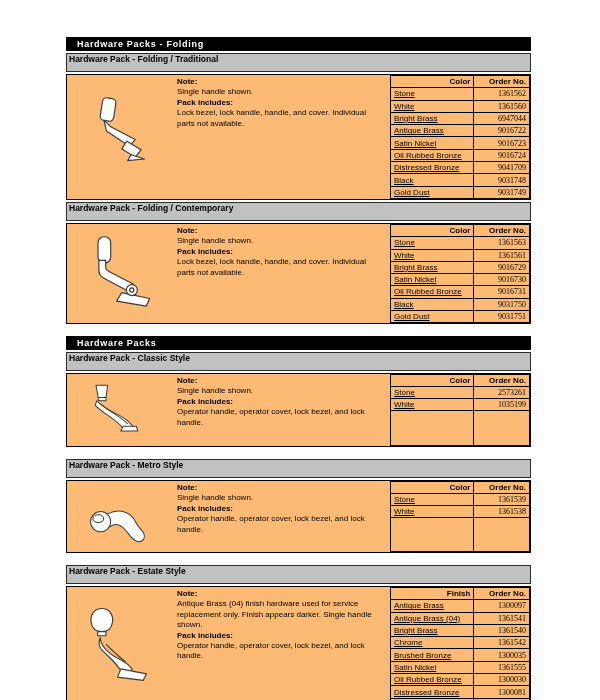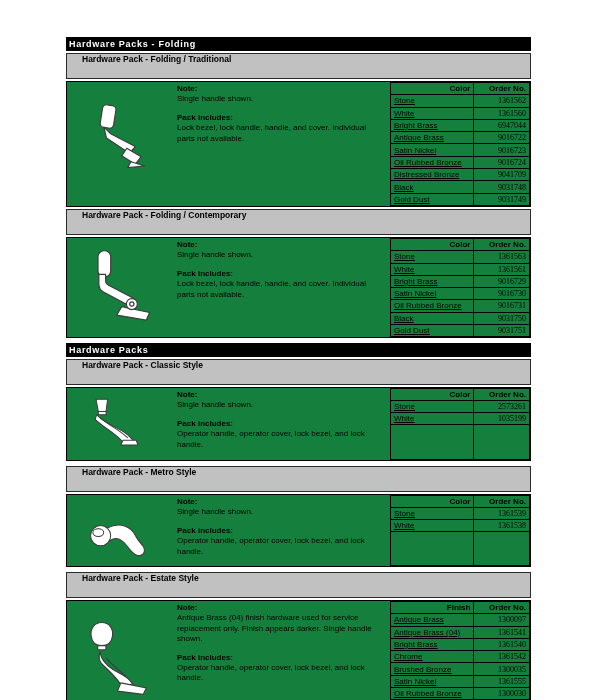--- a/index.html
+++ b/index.html
@@ -4,42 +4,42 @@
 <style>
   html,body{margin:0;padding:0;}
   body{
     width:600px;height:700px;background:#ffffff;
     font-family:"Liberation Sans", sans-serif;color:#000;
     position:relative;overflow:hidden;
   }
   .doc{position:absolute;left:66px;top:37px;width:465px;}
   .secbar{
     background:#000;color:#fff;font-weight:bold;font-size:9px;
-    letter-spacing:0.7px;height:14px;line-height:14px;padding-left:3px;
+    letter-spacing:0.7px;height:14px;line-height:14px;padding-left:11px;
     box-sizing:border-box;
   }
   .subbar{
     background:#c1c1c1;border:1px solid #2b2b2b;font-weight:bold;
-    font-size:8.5px;height:26px;line-height:11px;padding-left:15px;
+    font-size:8.5px;height:19px;line-height:11px;padding-left:2px;
     box-sizing:border-box;
   }
   .gap2{margin-top:2px;}
-  .gap3{margin-top:5px;}
-  .prow{display:flex;border:1px solid #000;box-sizing:border-box;background:#15803d;}
+  .gap3{margin-top:12px;}
+  .prow{display:flex;border:1px solid #000;box-sizing:border-box;background:#fdba74;}
   .h126{height:126px;}
   .h101{height:101px;}
   .h74{height:74px;}
   .h73{height:73px;}
   .img-cell{
     width:105px;min-width:105px;box-sizing:border-box;
     display:flex;align-items:center;justify-content:center;
   }
   .note-cell{flex:1;padding:2px 5px;font-size:8px;line-height:1.3;box-sizing:border-box;}
   .nb{font-weight:bold;}
-  .gap8{margin-top:8px;}
+  .gap8{}
   .tbl-cell{width:140px;min-width:140px;box-sizing:border-box;}
   table.pack{width:100%;height:100%;border-collapse:collapse;table-layout:fixed;}
   .pack th,.pack td{
     border:1px solid #000;font-size:8px;padding:0 3px;height:12px;
     overflow:hidden;white-space:nowrap;box-sizing:border-box;
   }
   .pack th{font-weight:bold;text-align:right;}
   .pack col.c1{width:60%;}
   .pack col.c2{width:40%;}
   td.cname{text-align:left;text-decoration:underline;}

